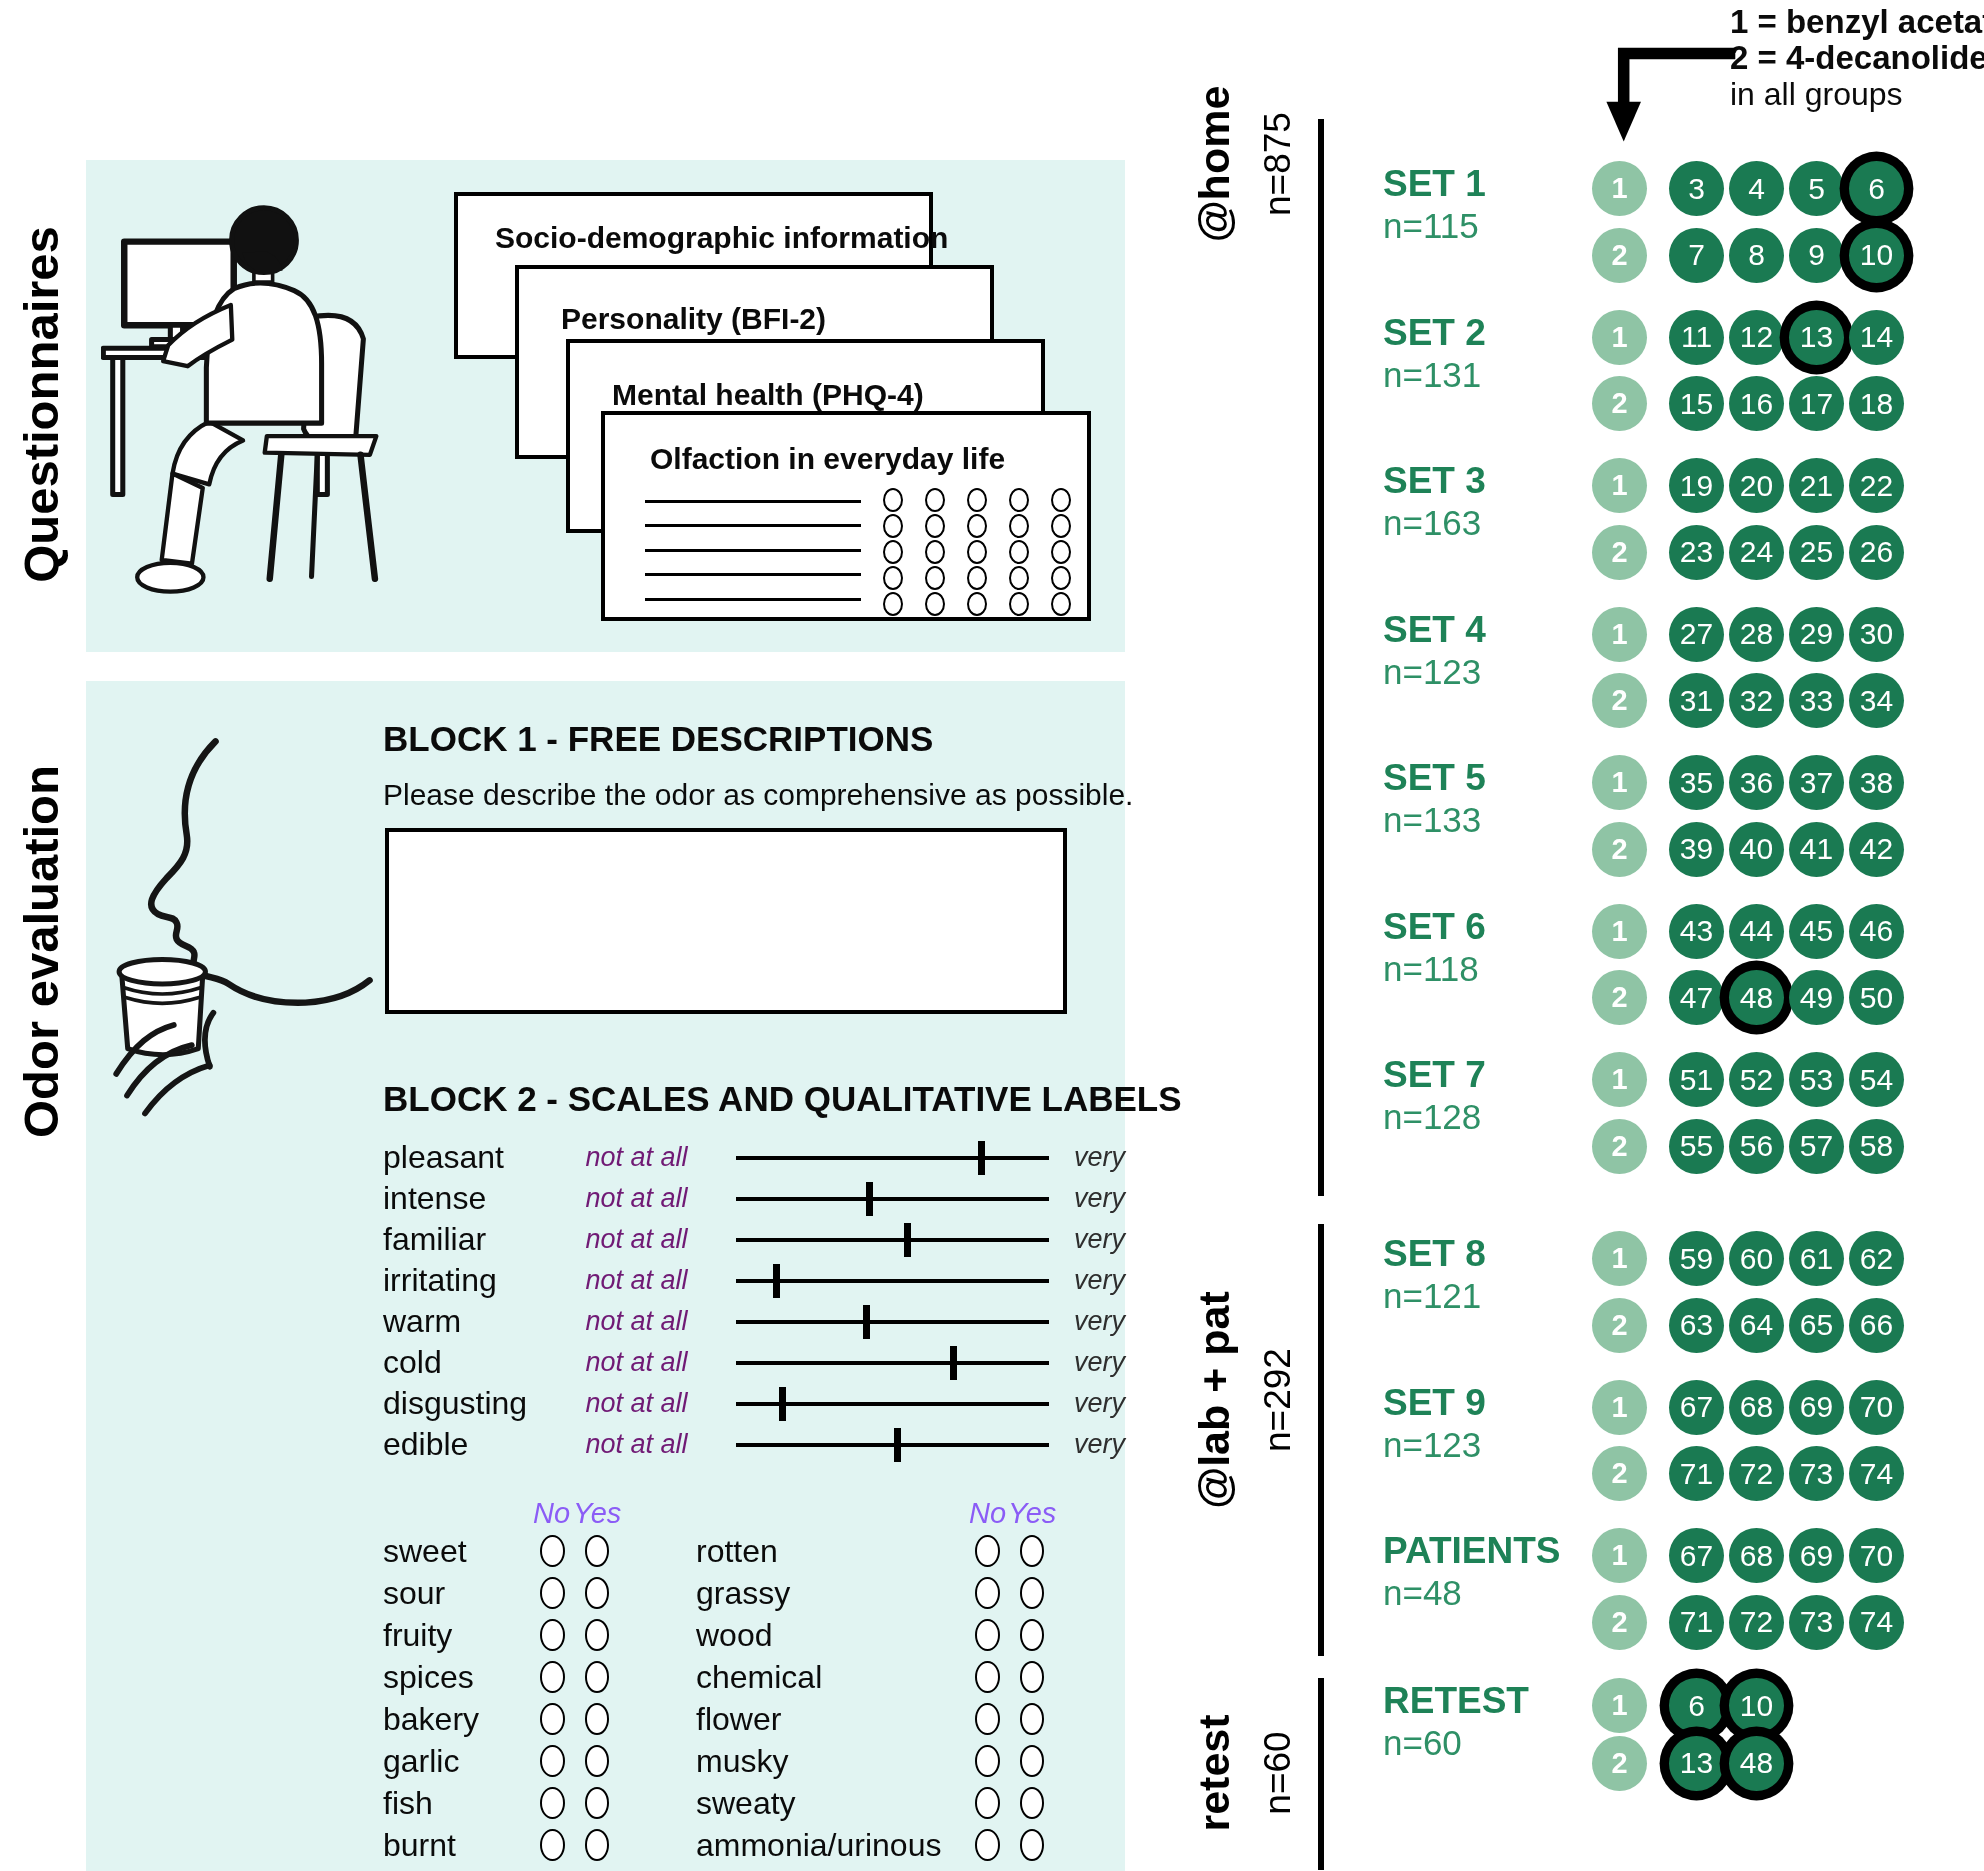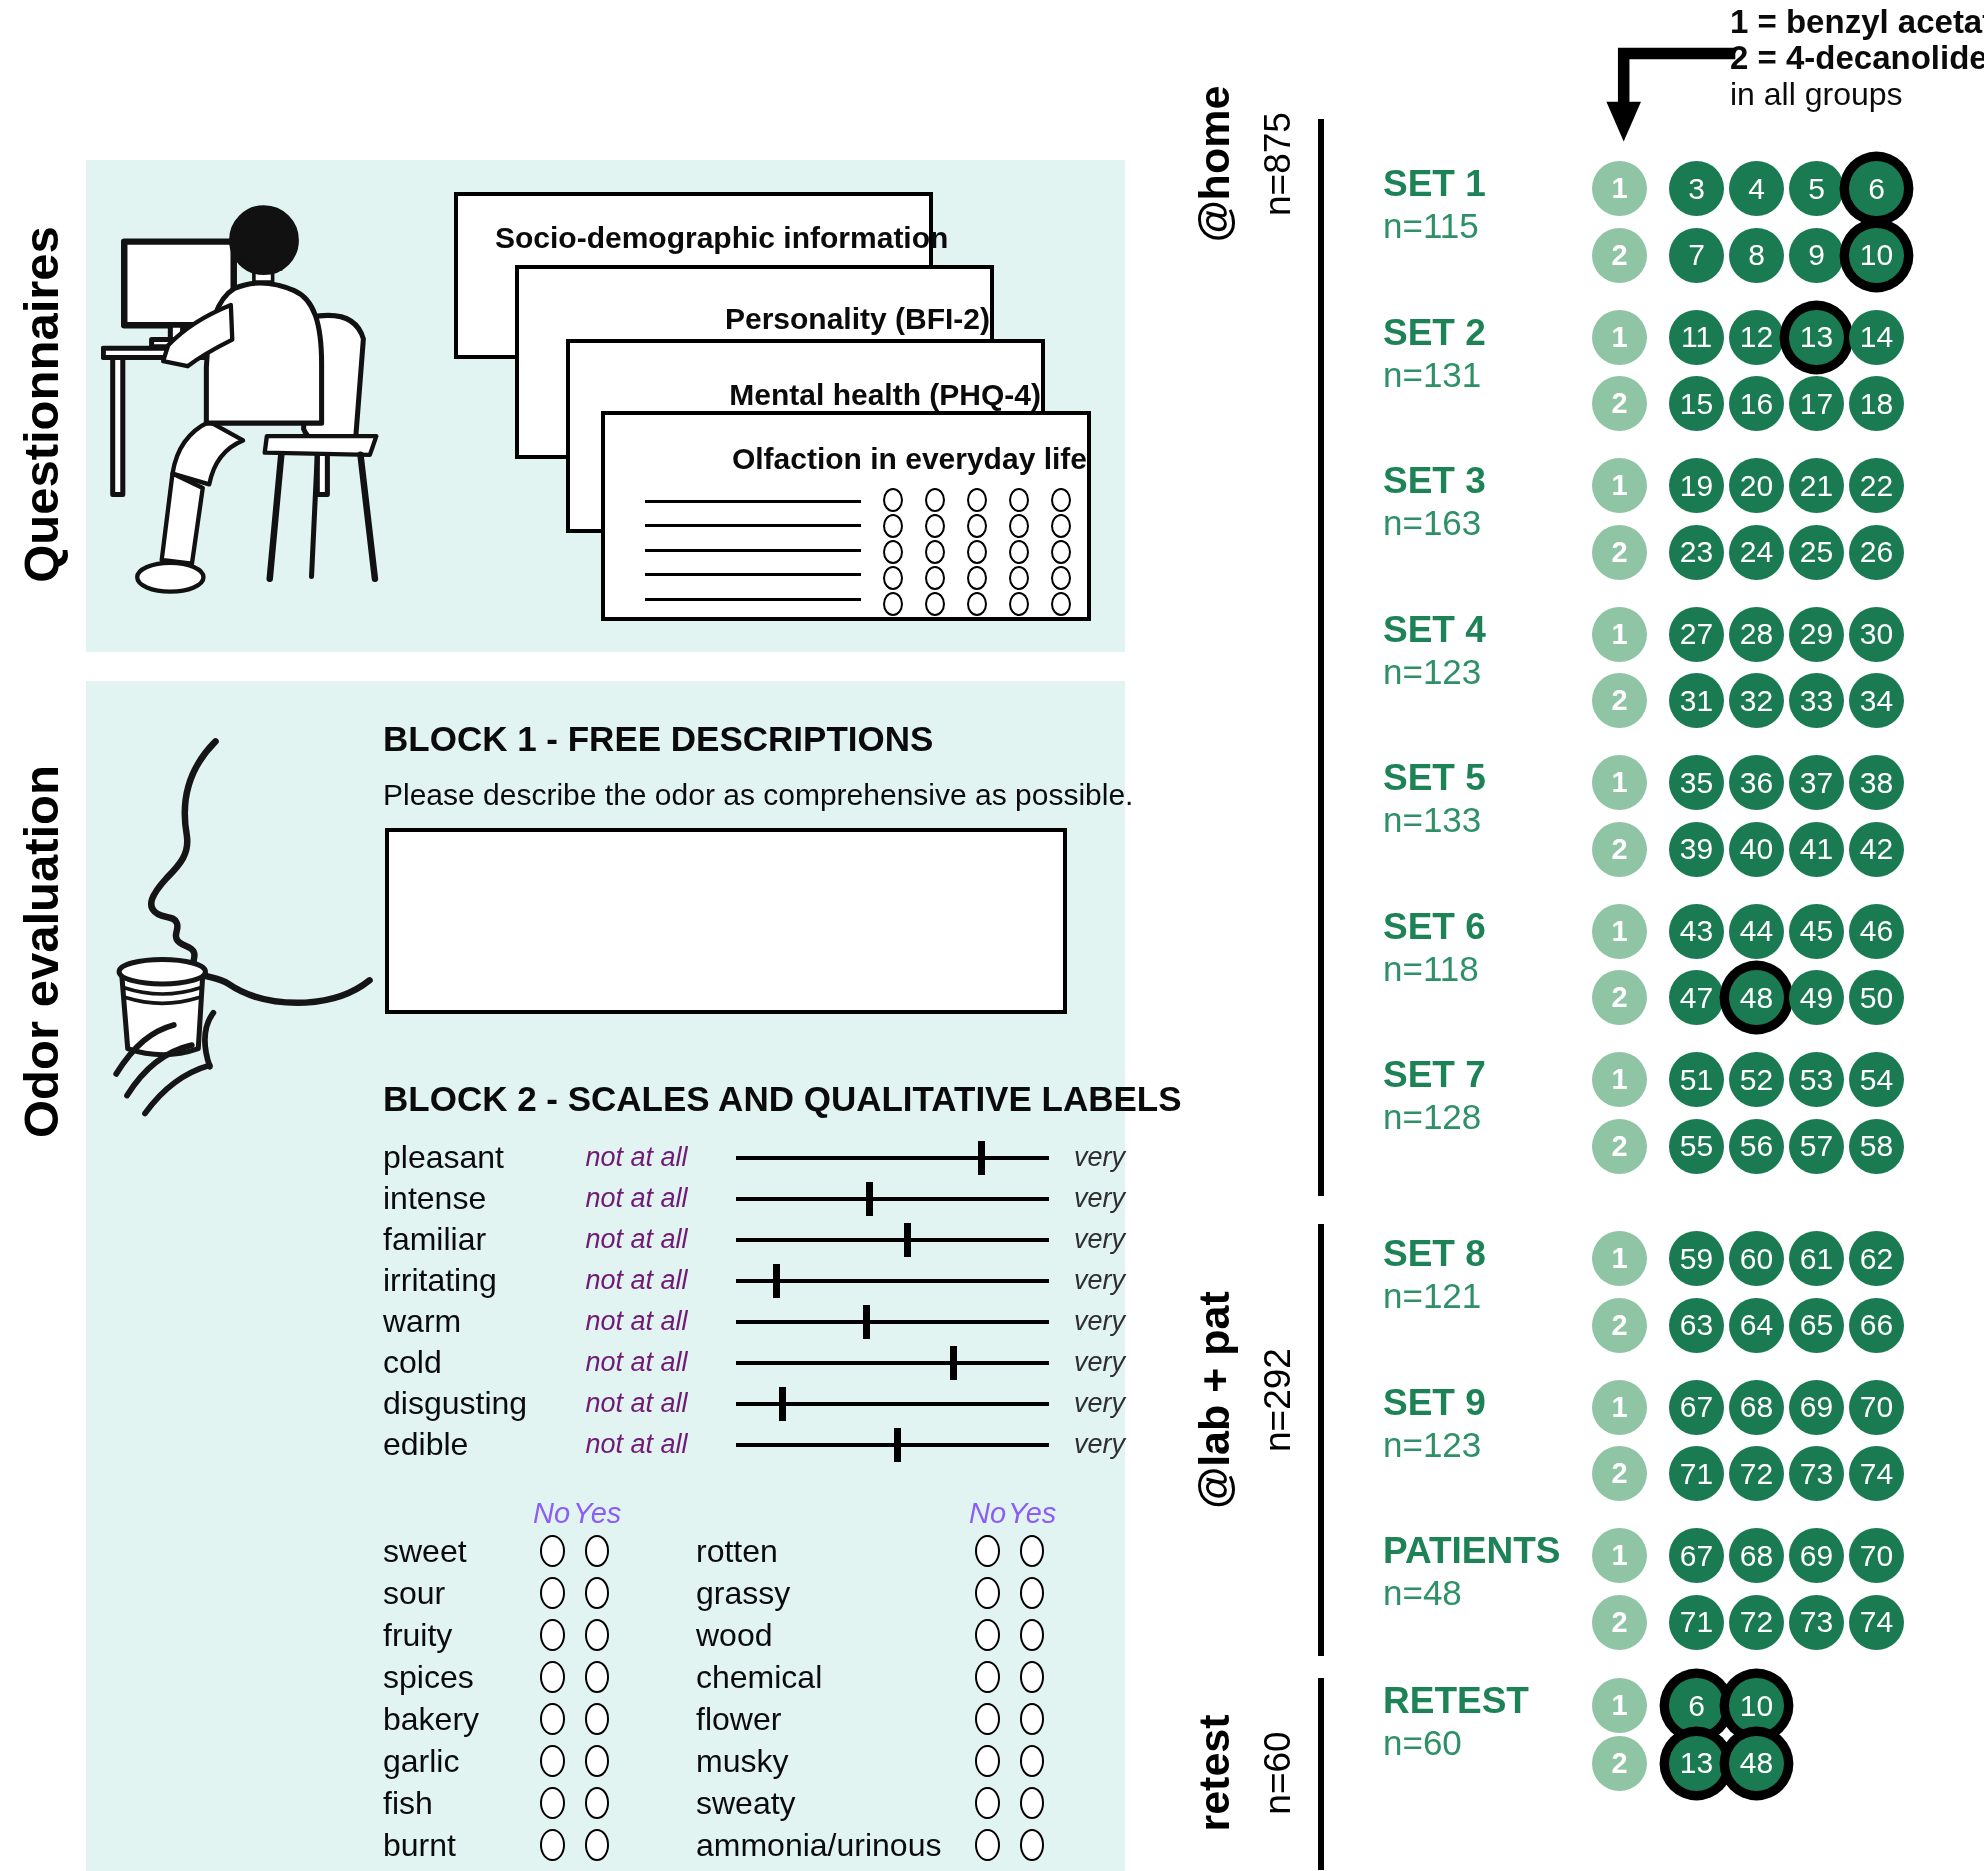--- a/index.html
+++ b/index.html
@@ -15,21 +15,21 @@
           transform:rotate(-90deg);font-weight:bold;font-size:49px;white-space:nowrap;color:#000;}
   #vlabel-q{left:-212px;top:378px;}
   #vlabel-o{left:-212px;top:925px;}
 
   
   .card{position:absolute;background:#fff;border:4.3px solid #000;box-sizing:border-box;}
   #card-0{left:454px;top:192px;width:479px;height:167px;z-index:3;}
   #card-1{left:515px;top:265px;width:479px;height:194px;z-index:4;}
   #card-2{left:566px;top:339px;width:479px;height:194px;z-index:5;}
   #card-3{left:601px;top:411px;width:490px;height:210px;z-index:6;}
-  .cardtitle{font-size:30px;font-weight:bold;white-space:nowrap;text-align:right;}
+  .cardtitle{font-size:30px;font-weight:bold;white-space:nowrap;}
   #card-0 .cardtitle{margin:24.5px 0 0 37px;}
   #card-1 .cardtitle{margin:33px 0 0 42px;}
   #card-2 .cardtitle{margin:35px 0 16px 42px;}
   #card-3 .cardtitle{margin:27px 0 16px 45px;}
   .c4line{position:absolute;left:40px;width:216px;height:2.9px;background:#000;}
   .ovalgrid{position:absolute;left:278px;top:73px;display:grid;grid-template-columns:repeat(5,42px);grid-auto-rows:26px;}
   .oval{width:16px;height:20px;border:2.2px solid #000;border-radius:50%;background:#fff;}
 
   
   #person-illustration{position:absolute;left:101px;top:184px;width:519px;height:461px;}

